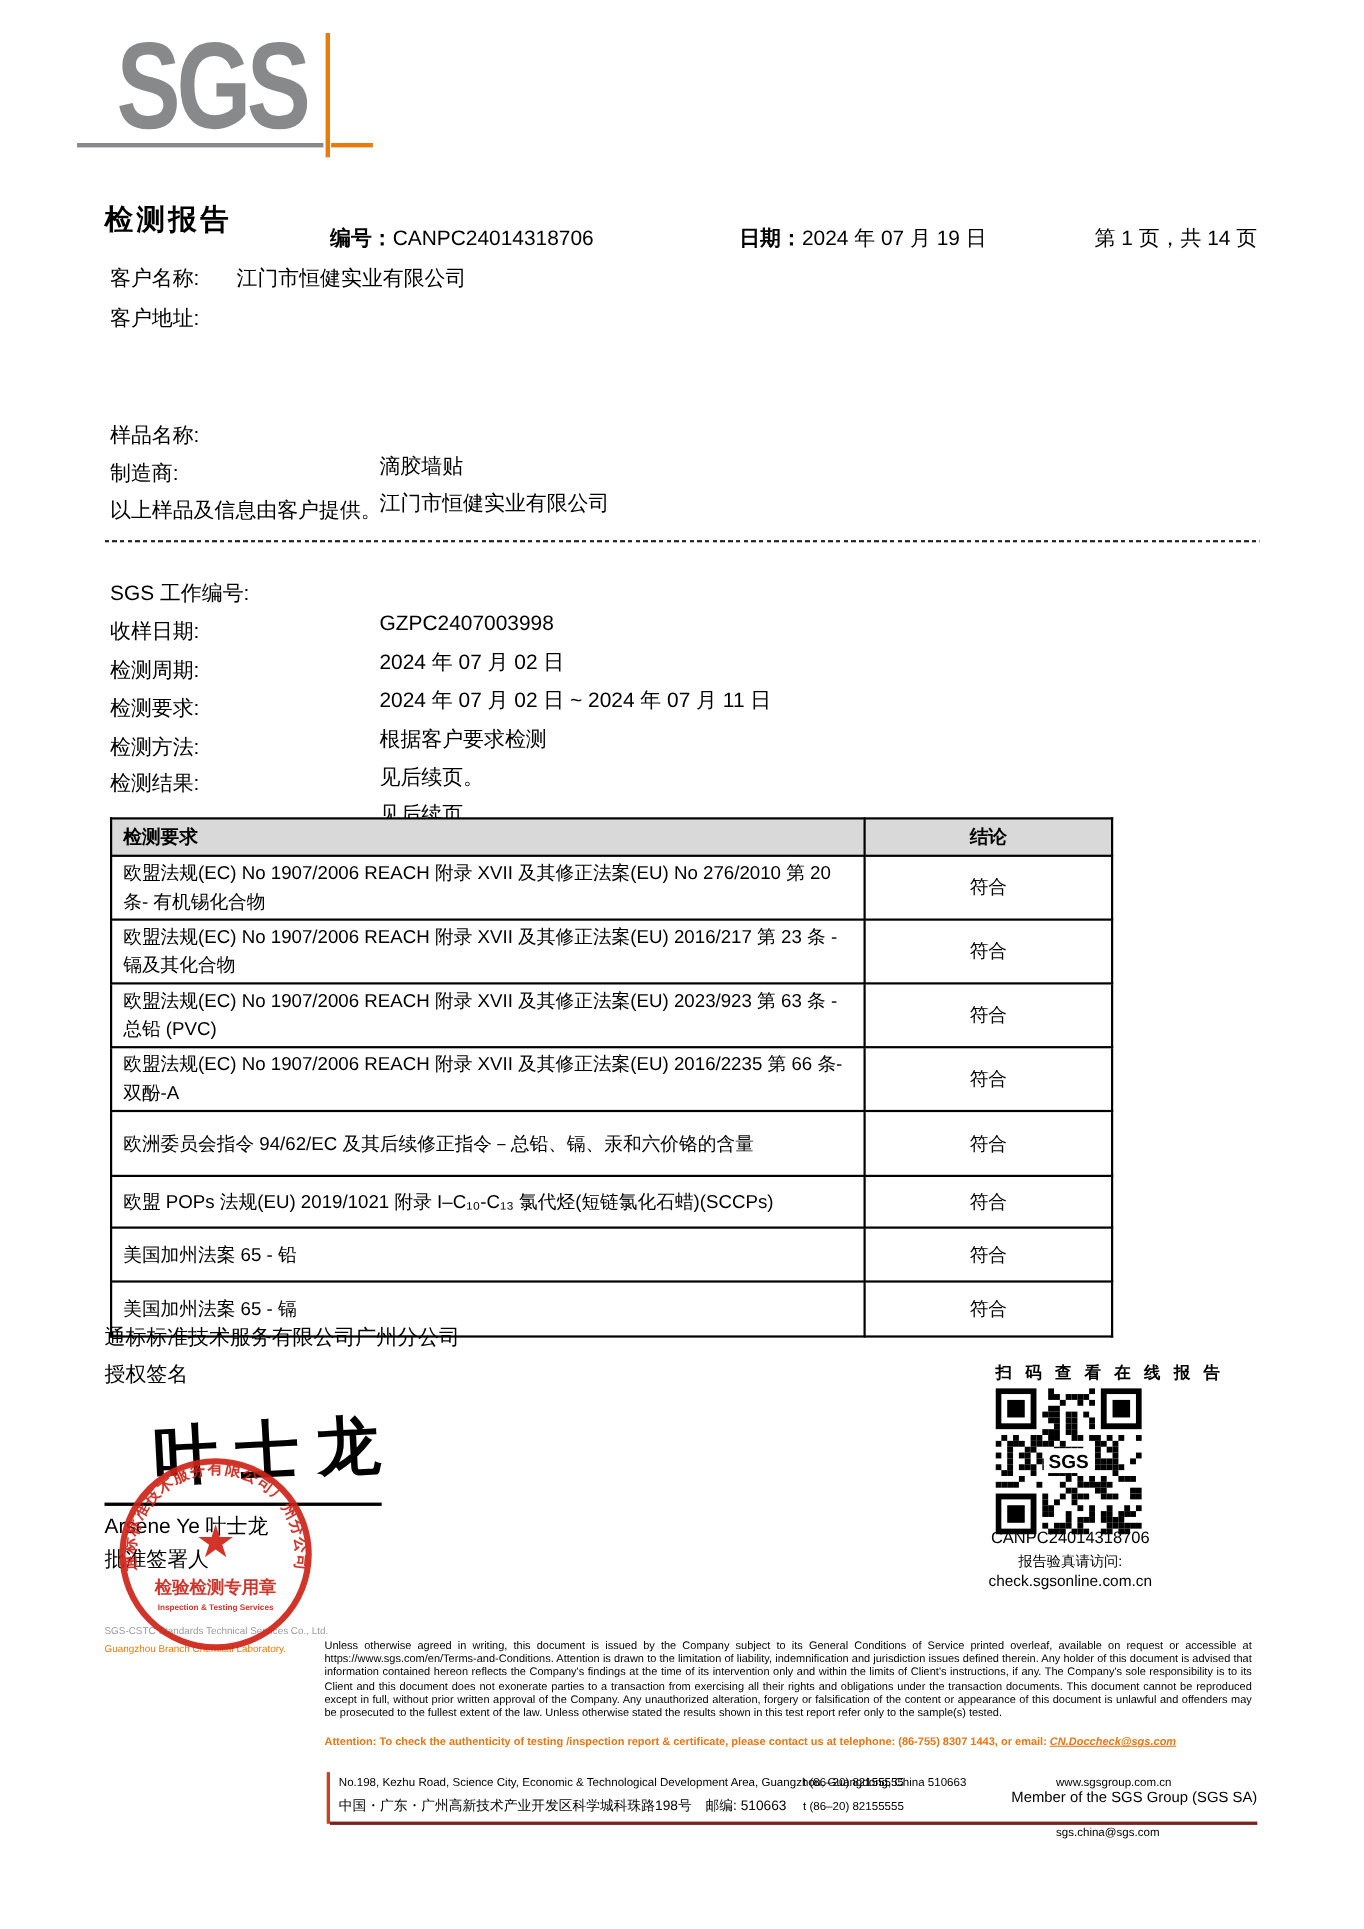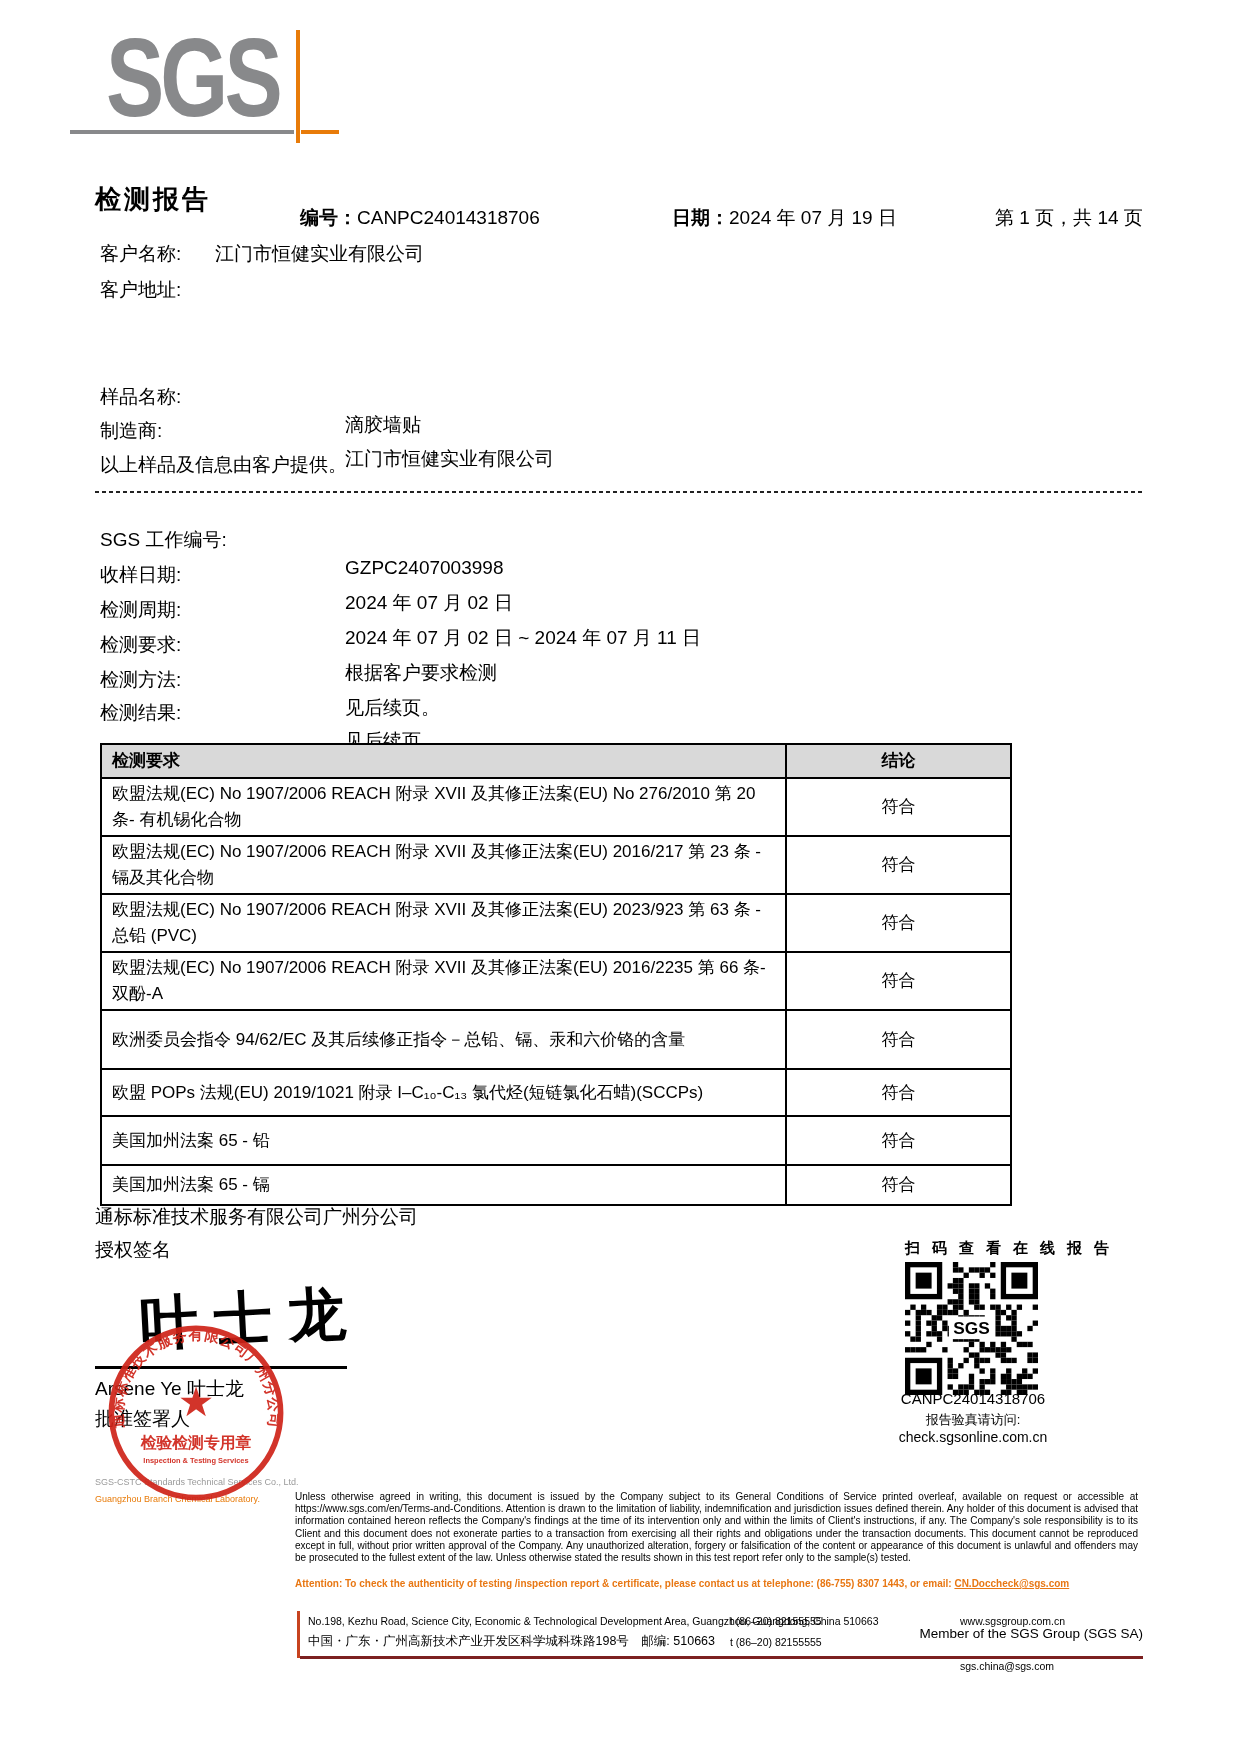--- a/index.html
+++ b/index.html
@@ -47,21 +47,21 @@
   .qr-hint{left:853px;top:1411px;width:240px;text-align:center;font-size:13px;}
   .qr-url{left:853px;top:1429px;width:240px;text-align:center;font-size:14px;}
   
   .stamp{left:103px;top:1320px;width:186px;height:186px;opacity:.92;}
   .stamp-sub1{left:95px;top:1477px;font-size:9px;color:#9a9a9a;white-space:nowrap;}
   .stamp-sub2{left:95px;top:1494px;font-size:9px;color:#e87b09;white-space:nowrap;}
   
   .disclaimer{left:295px;top:1491px;width:843px;font-size:10px;line-height:12.2px;text-align:justify;}
   .attention{left:295px;top:1578px;width:843px;font-size:10px;line-height:12.2px;
              font-weight:bold;color:#e87713;}
-  .att-email{text-decoration:underline;}
+  .att-email{text-decoration:underline;font-style:italic;}
   .addr-vline{left:297px;top:1611px;width:3px;height:47px;background:#c7431f;}
   .f10{font-size:10.5px;white-space:nowrap;}
   .addr-en{left:308px;top:1615px;}
   .addr-cn{left:308px;top:1633px;font-size:12.5px;white-space:nowrap;}
   .tel-en{left:730px;top:1615px;}
   .tel-cn{left:730px;top:1636px;}
   .web{left:960px;top:1615px;}
   .mail{left:960px;top:1636px;margin-top:24px;}
   .addr-hline{left:300px;top:1656px;width:843px;height:3px;background:#7c2020;}
   .member{left:700px;top:1626px;width:443px;text-align:right;font-size:13.5px;}
@@ -143,21 +143,21 @@
         <td class="td-con">符合</td>
       </tr>
       <tr style="height:47px">
         <td class="td-req">欧盟 POPs 法规(EU) 2019/1021 附录 I–C₁₀-C₁₃ 氯代烃(短链氯化石蜡)(SCCPs)</td>
         <td class="td-con">符合</td>
       </tr>
       <tr style="height:49px">
         <td class="td-req">美国加州法案 65 - 铅</td>
         <td class="td-con">符合</td>
       </tr>
-      <tr style="height:40px">
+      <tr style="height:50px">
         <td class="td-req">美国加州法案 65 - 镉</td>
         <td class="td-con">符合</td>
       </tr>
     </tbody>
   </table>
 
   <div class="abs h19 sig-company">通标标准技术服务有限公司广州分公司</div>
   <div class="abs h19 sig-label">授权签名</div>
   <div class="abs sig-script">叶士龙</div>
   <div class="abs sig-line"></div>

